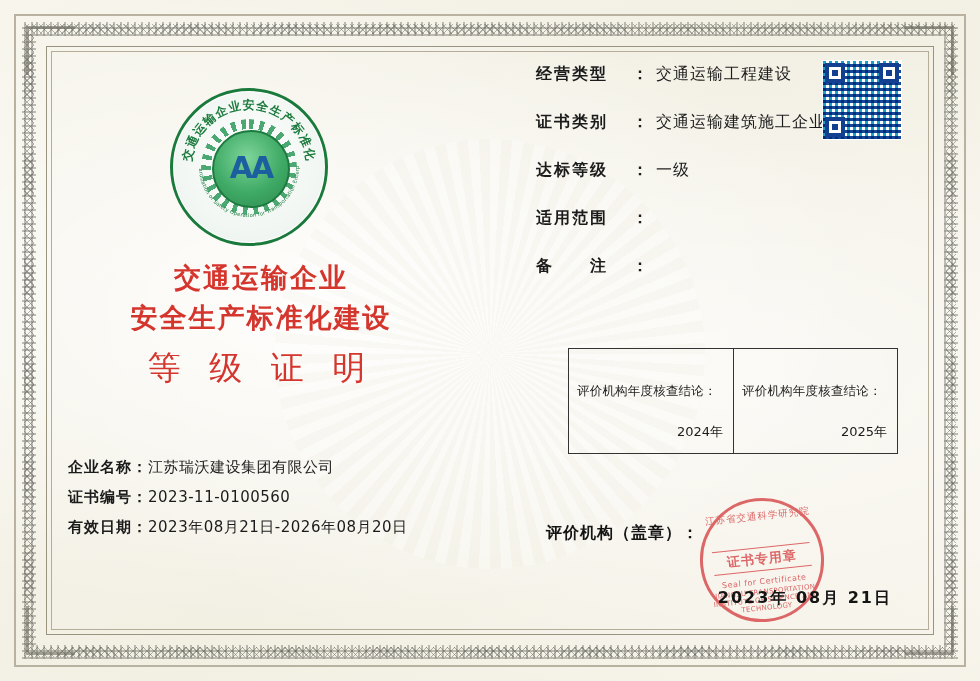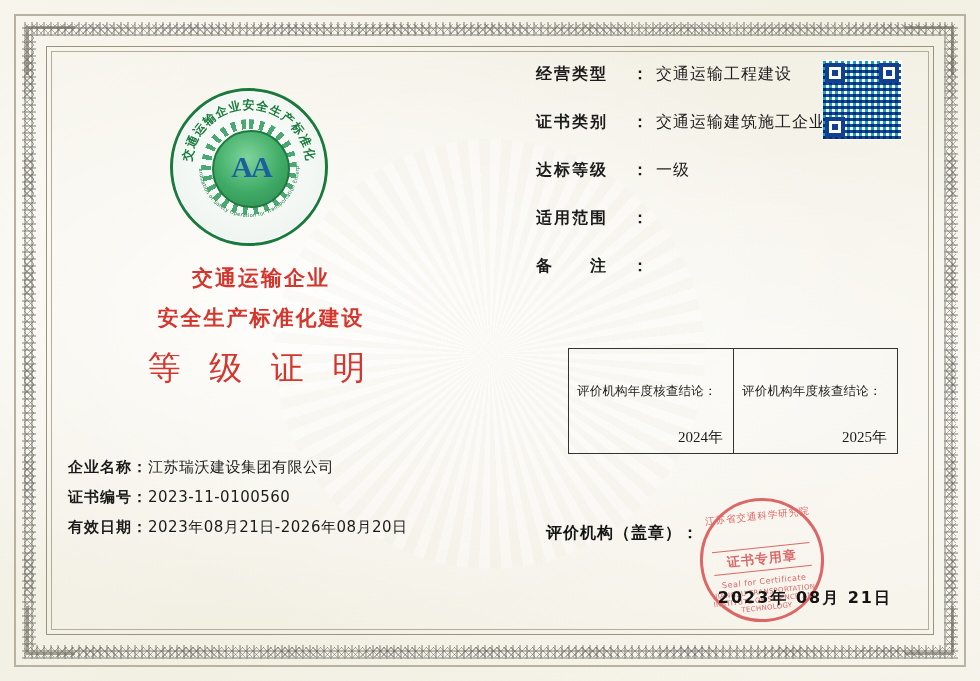--- a/index.html
+++ b/index.html
@@ -125,21 +125,20 @@
     inset: 0;
   }
   .emblem .inner-core {
     position: absolute;
     left: 50%; top: 50%;
     width: 74px; height: 74px;
     margin-left: -37px; margin-top: -37px;
     border-radius: 50%;
     background: radial-gradient(circle at 45% 35%, #7ed59a 0%, #3faa66 55%, #2e8b4f 100%);
     border: 2px solid #1d7a3e;
-    font-family: Liberation Serif, serif;
   }
   .emblem .core-glyph {
     position: absolute;
     left: 50%; top: 50%;
     transform: translate(-50%, -55%);
     color: #1c5f9e;
     font-size: 30px;
     font-weight: bold;
     letter-spacing: -2px;
   }
@@ -159,21 +158,21 @@
   .title-block {
     position: absolute;
     left: 96px;
     top: 258px;
     width: 330px;
     text-align: center;
     color: #d4352c;
     text-shadow: 0 1px 0 rgba(255,255,255,0.7);
   }
   .title-l1, .title-l2 {
-    font-size: 21px;
+    font-size: 27px;
     font-weight: bold;
     letter-spacing: 2px;
     line-height: 40px;
     white-space: nowrap;
   }
   .title-l3 {
     font-size: 33px;
     font-weight: normal;
     letter-spacing: 9px;
     line-height: 52px;
@@ -292,23 +291,22 @@
     border-left: 1px solid #333333;
   }
   .review-cell .note {
     letter-spacing: 0.2px;
     white-space: nowrap;
     margin-top: 28px;
   }
   .review-cell .year {
     position: absolute;
     right: 10px;
-    bottom: 6px;
-    font-size: 15px;
-    font-family: Liberation Serif, serif;
+    bottom: 12px;
+    font-size: 13px;
   }
 
   
   .issuer {
     position: absolute;
     left: 546px;
     top: 523px;
     font-size: 16px;
     font-weight: bold;
     letter-spacing: 1px;

